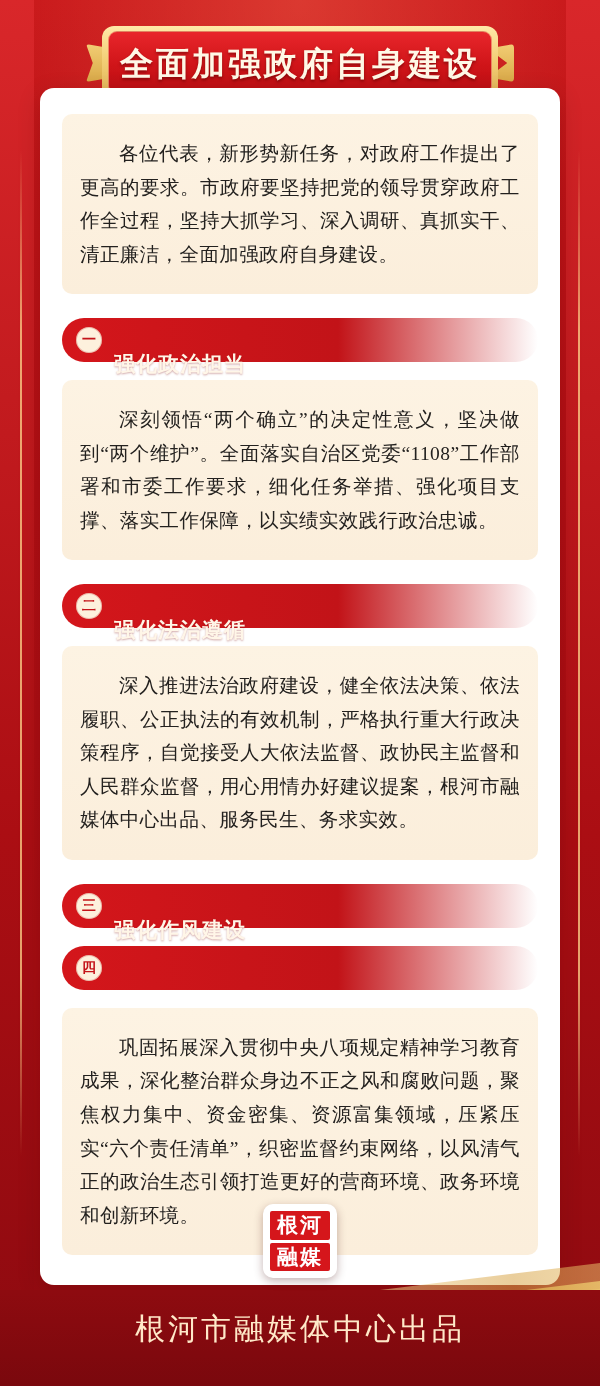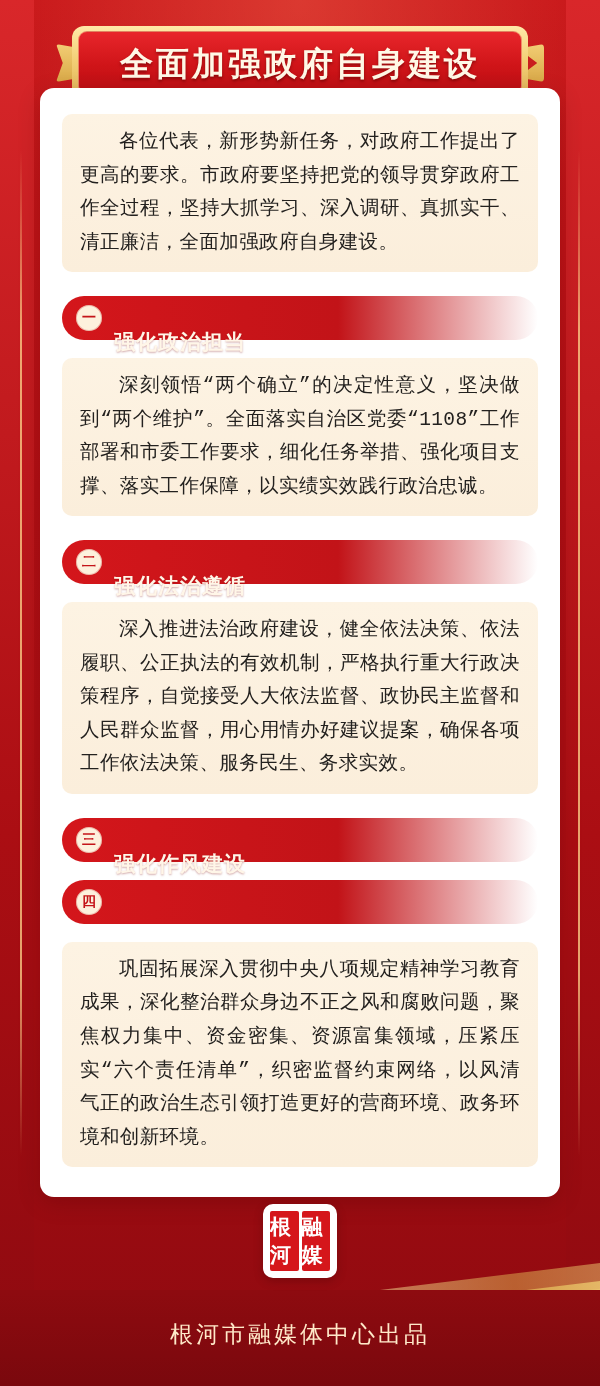--- a/index.html
+++ b/index.html
@@ -48,21 +48,21 @@
   }
   .side-line.left { left: 20px; }
   .side-line.right { right: 20px; }
 
   
   .title-wrap {
     position: absolute;
     left: 50%;
     transform: translateX(-50%);
     top: 26px;
-    width: 456px;
+    width: 396px;
     height: 74px;
   }
   .title-plate {
     position: absolute;
     inset: 0;
     border-radius: 12px;
     background: linear-gradient(180deg, #ffe9a8 0%, #f3cf77 45%, #e0b254 100%);
     box-shadow: 0 2px 0 rgba(120,50,10,0.25);
   }
   .title-inner {
@@ -105,28 +105,28 @@
     background: #ffffff;
     border-radius: 14px;
     padding: 26px 22px 30px 22px;
     box-sizing: border-box;
     box-shadow: 0 6px 22px rgba(70,0,0,0.22);
   }
 
   .para {
     background: linear-gradient(180deg, #fdf3e3 0%, #fbeedb 100%);
     border-radius: 10px;
-    padding: 12px 18px;
+    padding: 23px 18px;
     color: #23211f;
     font-size: 19.5px;
     line-height: 1.72;
     text-align: justify;
     text-indent: 2em;
     letter-spacing: 0.4px;
-    font-family: Liberation Mono, monospace;
+    font-family: Liberation Serif, serif;
   }
   .para + .section-head { margin-top: 24px; }
 
   .section-head {
     position: relative;
     height: 44px;
     border-radius: 22px;
     background: linear-gradient(90deg, #d4161b 0%, #c21318 58%, #ffffff 100%);
     display: flex;
     align-items: center;
@@ -201,21 +201,21 @@
     background: #ffffff;
     display: flex;
     align-items: center;
     justify-content: center;
     box-shadow: 0 3px 10px rgba(60,0,0,0.3);
   }
   .logo-inner {
     width: 60px;
     height: 60px;
     display: flex;
-    flex-direction: row;
+    flex-direction: column;
     gap: 3px;
   }
   .logo-row {
     flex: 1;
     display: flex;
     align-items: center;
     justify-content: center;
     background: #d5161b;
     color: #fff;
     font-size: 21px;
@@ -223,21 +223,21 @@
     font-family: "Liberation Serif", serif;
     letter-spacing: 2px;
     border-radius: 2px;
   }
   .footer-text {
     position: absolute;
     left: 0; right: 0;
     bottom: 36px;
     text-align: center;
     color: #ffe9c9;
-    font-size: 23px;
+    font-size: 30px;
     letter-spacing: 3px;
     font-family: Liberation Mono, monospace;
   }
 </style>
 </head>
 <body>
 
 <div class="poster">
 
   <div class="side-deco left">
@@ -264,21 +264,21 @@
     <div class="section-head">
       <div class="badge">一</div>
       <div class="section-title">强化政治担当</div>
     </div>
     <div class="para section-body">深刻领悟“两个确立”的决定性意义，坚决做到“两个维护”。全面落实自治区党委“1108”工作部署和市委工作要求，细化任务举措、强化项目支撑、落实工作保障，以实绩实效践行政治忠诚。</div>
 
     <div class="section-head">
       <div class="badge">二</div>
       <div class="section-title">强化法治遵循</div>
     </div>
-    <div class="para section-body">深入推进法治政府建设，健全依法决策、依法履职、公正执法的有效机制，严格执行重大行政决策程序，自觉接受人大依法监督、政协民主监督和人民群众监督，用心用情办好建议提案，确保各项工作依法决策、服务民生、务求实效。</div>
+    <div class="para section-body">深入推进法治政府建设，健全依法决策、依法履职、公正执法的有效机制，严格执行重大行政决策程序，自觉接受人大依法监督、政协民主监督和人民群众监督，用心用情办好建议提案，根河市融媒体中心出品、服务民生、务求实效。</div>
 
     <div class="section-head">
       <div class="badge">三</div>
       <div class="section-title">强化作风建设</div>
     </div>
 
     <div class="section-head">
       <div class="badge">四</div>
     </div>
     <div class="para section-body">巩固拓展深入贯彻中央八项规定精神学习教育成果，深化整治群众身边不正之风和腐败问题，聚焦权力集中、资金密集、资源富集领域，压紧压实“六个责任清单”，织密监督约束网络，以风清气正的政治生态引领打造更好的营商环境、政务环境和创新环境。</div>

